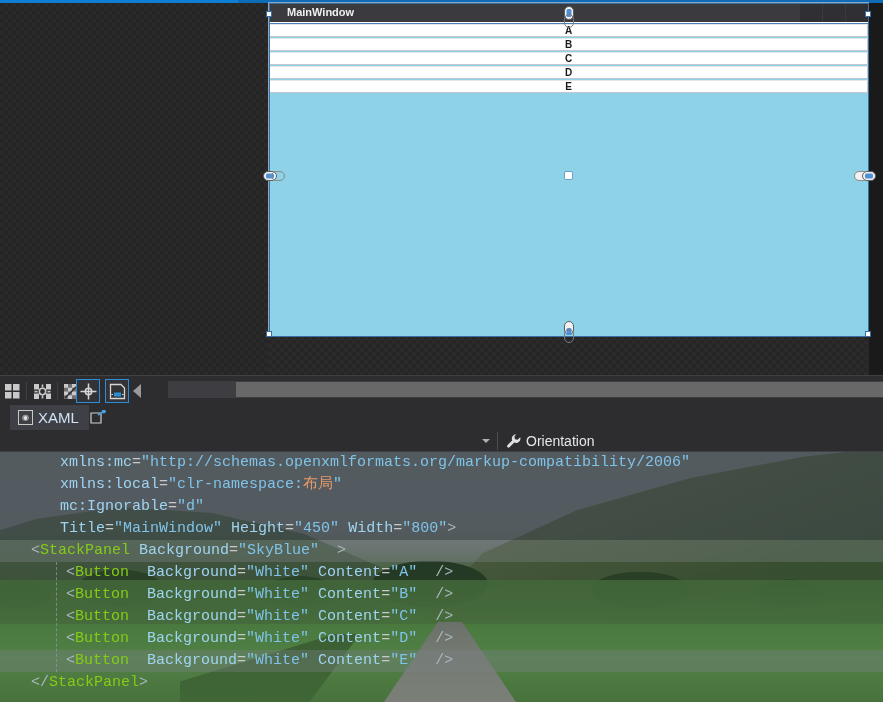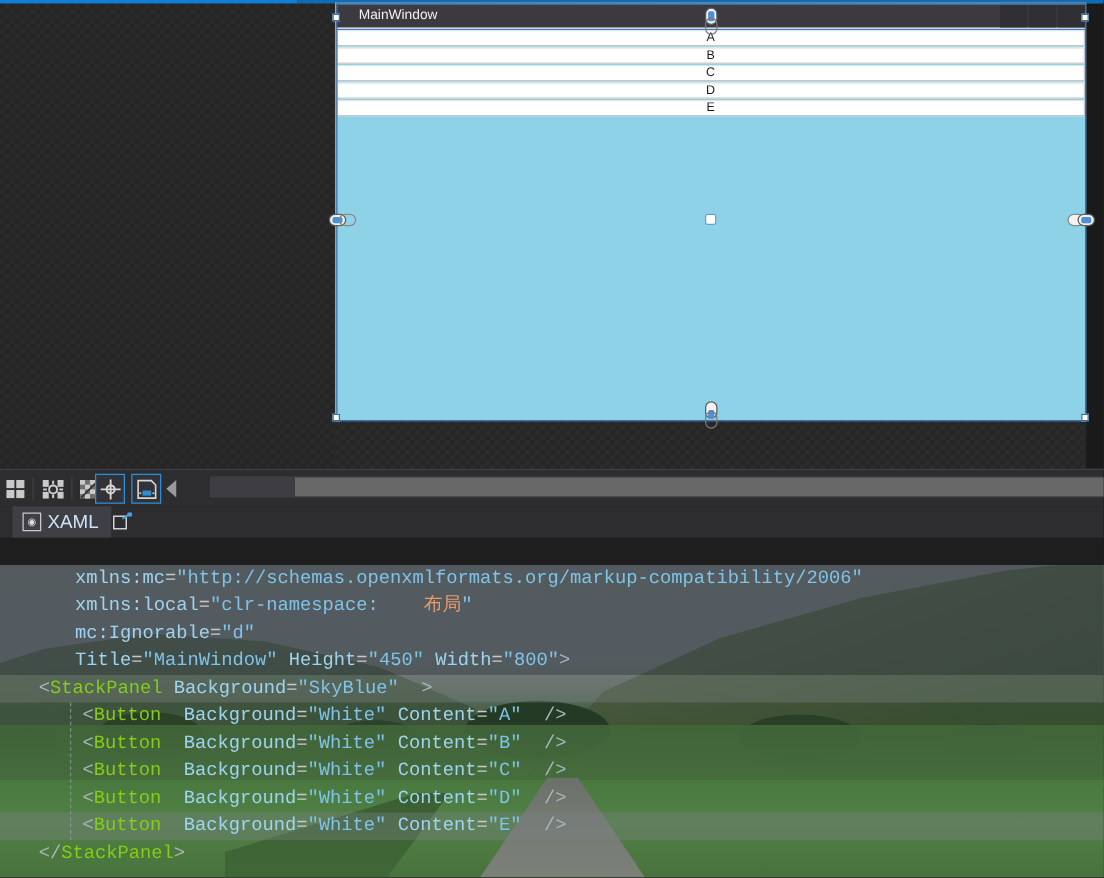--- a/index.html
+++ b/index.html
@@ -45,20 +45,21 @@
     position: absolute; left: 869px; top: 3px; width: 14px; height: 372px;
     background: #1a1a1a;
   }
 
   
   #main-window {
     position: absolute; left: 269px; top: 3px;
     width: 599px; height: 333px;
     background: #fff;
     outline: 1px solid #8fa7bd;
+    font-weight: bold;
   }
   #mw-titlebar {
     position: absolute; left: 0; top: 0; width: 599px; height: 19px;
     background: #3a3a3f;
     color: #f0f0f0;
     font-size: 11px;
     line-height: 19px;
   }
   #mw-title-text { position: absolute; left: 18px; top: 0; white-space: nowrap; }
   #mw-winbtns { position: absolute; right: 0; top: 0; height: 19px; display: flex; }
@@ -259,21 +260,21 @@
   }
   .guide {
     position: absolute; width: 0; border-left: 1px dashed #8d9a9e;
     opacity: 0.75;
   }
   .t-tag   { color: #84cc16; }
   .t-attr  { color: #9fd4f0; }
   .t-str   { color: #7fc3e8; }
   .t-eq    { color: #c8c8c8; }
   .t-brk   { color: #a9b7bd; }
-  .t-cjk   { color: #e89a6a; margin-left: 36px; }
+  .t-cjk   { color: #e89a6a; }
 </style>
 </head>
 <body>
 
 <div id="root">
 
   <div id="designer">
     <div id="accent-strip"></div>
     <div id="accent-strip2"></div>
     <div id="left-gutter"></div>
@@ -405,20 +406,30 @@
     </div>
     <div id="tab-newwin-icon">
       <svg width="16" height="15" viewBox="0 0 16 15">
         <path d="M1 3 H11 V13 H1 Z" fill="none" stroke="#d0d0d0" stroke-width="1.2"></path>
         <path d="M8 5 L14.5 0.8" stroke="#49a0e0" stroke-width="1.6"></path>
         <circle cx="13.8" cy="1.4" r="2" fill="#49a0e0"></circle>
       </svg>
     </div>
   </div>
 
+  <div id="propbar">
+    <div id="prop-dropdown-arrow"></div>
+    <div id="prop-divider"></div>
+    <div id="wrench-icon">
+      <svg width="16" height="16" viewBox="0 0 16 16">
+        <path d="M10.2 1.2 a4.4 4.4 0 0 0 -4.0 6.2 L1.4 12.2 a1.5 1.5 0 0 0 2.1 2.1 L8.3 9.6 a4.4 4.4 0 0 0 5.9 -5.4 L11.6 6.8 L9.0 6.2 L8.4 3.6 Z" fill="#e0e0e0"></path>
+      </svg>
+    </div>
+    <div id="orientation-label">Orientation</div>
+  </div>
 
   <div id="editor">
     <div id="bg-sky"></div>
     <div id="bg-hill-right"></div>
     <div id="bg-hill-left"></div>
     <div id="bg-treeline"></div>
     <div id="bg-field-mid"></div>
     <div id="bg-field-front"></div>
     <div id="bg-road-edge-l"></div>
     <div id="bg-road"></div>

